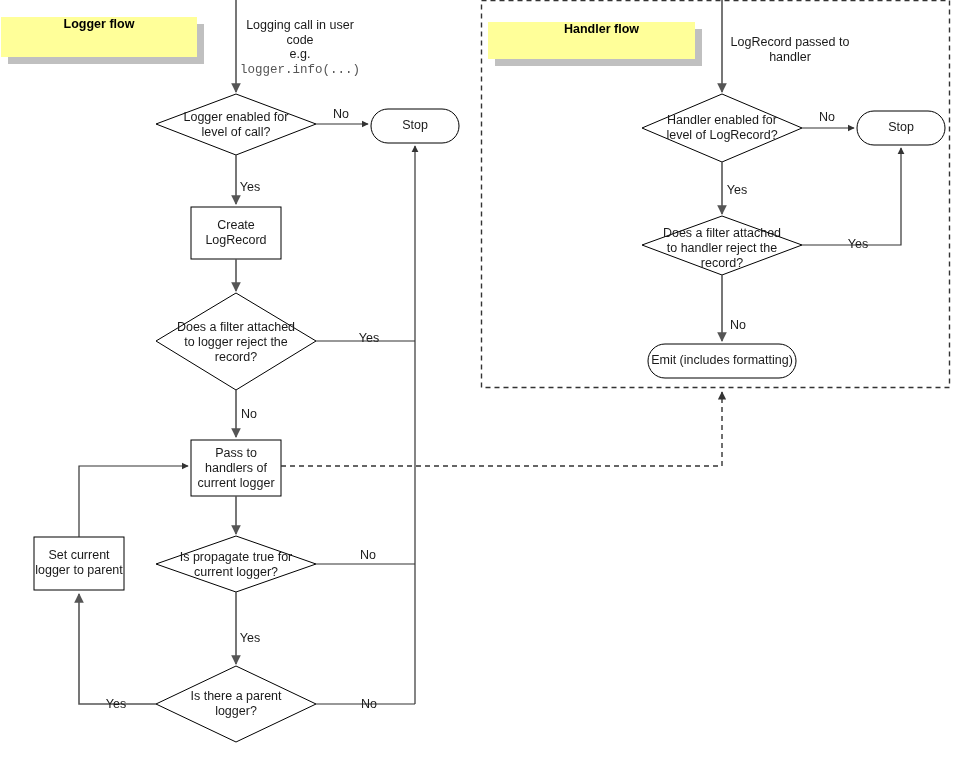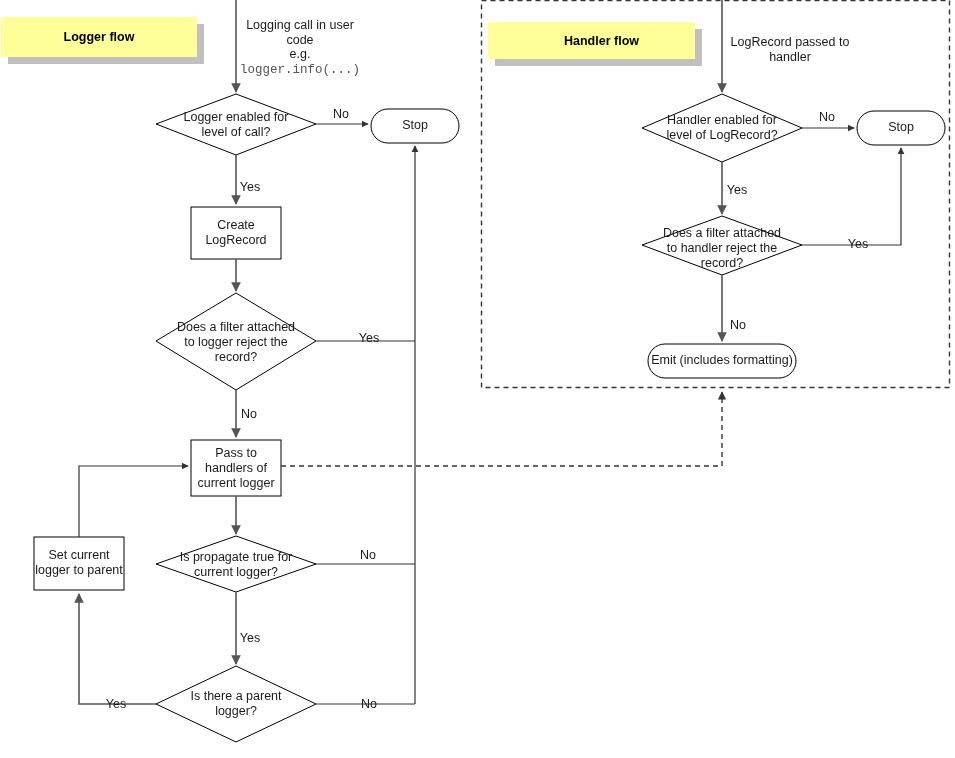--- a/index.html
+++ b/index.html
@@ -73,21 +73,20 @@
   .mono-text {
     font-family: "Liberation Mono", monospace;
     font-size: 12.5px;
     fill: #555555;
     text-anchor: middle;
   }
   .legend {
     position: absolute;
     box-sizing: border-box;
     display: flex;
-    align-items: center;
     justify-content: center;
     font-weight: bold;
     font-size: 12.5px;
     color: #000000;
     font-family: "Liberation Sans", sans-serif;
     background: #ffff99;
     z-index: 4;
   }
   .legend-shadow {
     position: absolute;

